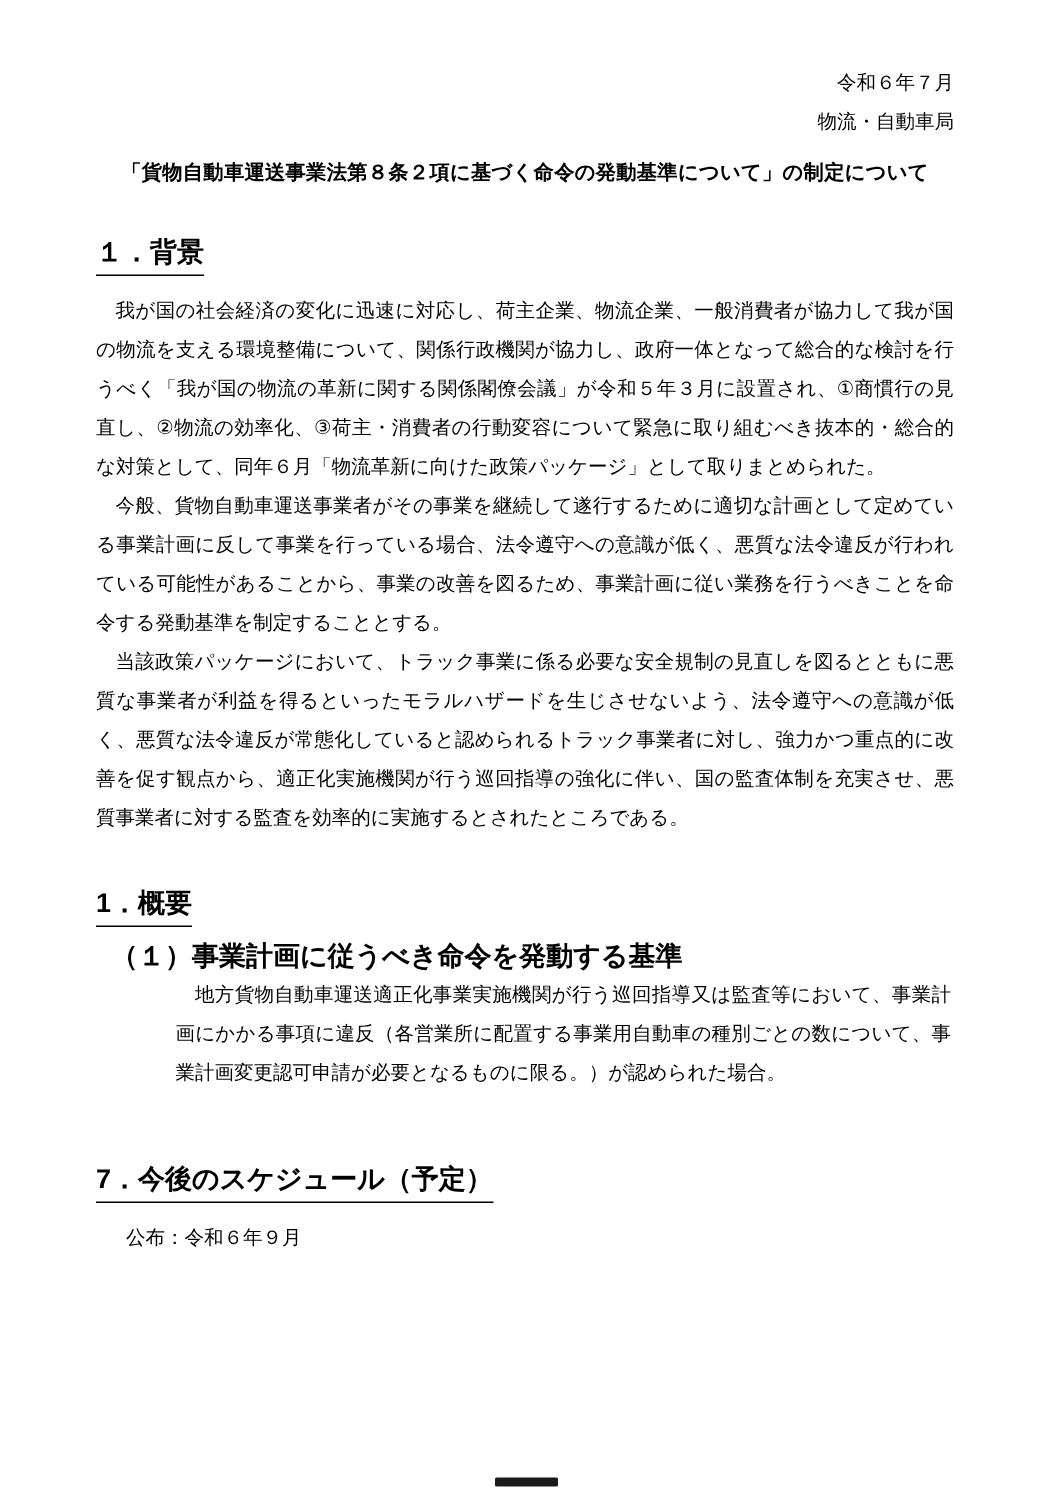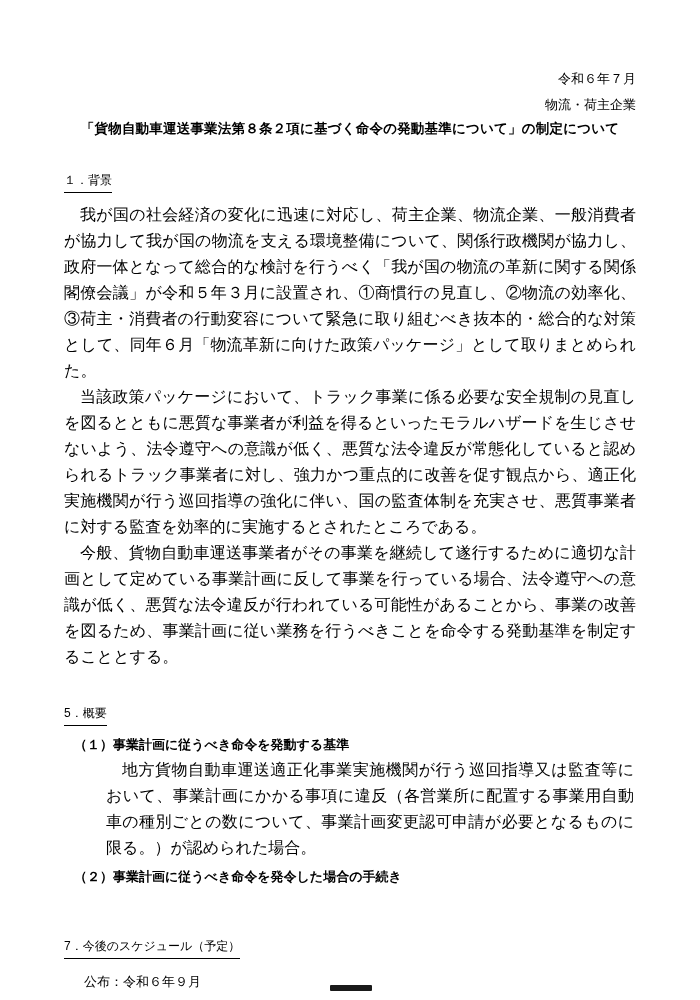--- a/index.html
+++ b/index.html
@@ -12,64 +12,63 @@
       height: 1000px;
       font-family: "Liberation Sans", "DejaVu Sans", sans-serif;
       color: #000000;
       overflow: hidden;
     }
     .page {
       position: relative;
       width: 700px;
       height: 1000px;
       box-sizing: border-box;
-      padding: 66px 64px 0 64px;
+      padding: 42px 64px 0 64px;
       background: #ffffff;
     }
     .header-right {
       text-align: right;
       font-size: 13px;
       line-height: 26px;
     }
     .doc-title {
       text-align: center;
       font-weight: bold;
       font-size: 13.5px;
-      margin-top: 2px;
+      margin-top: 12px;
       letter-spacing: 0.2px;
     }
     .section {
       margin-top: 32px;
     }
     .section-heading {
       display: inline-block;
-      font-weight: normal;
-      font-size: 12px;
+      font-weight: bold;
+      font-size: 18px;
       border-bottom: 1.5px solid #000000;
       padding-bottom: 3px;
       margin-bottom: 4px;
     }
     .body-text {
-      font-size: 16px;
+      font-size: 13px;
       line-height: 26px;
       margin: 0;
       text-align: justify;
-      font-family: Liberation Mono, monospace;
     }
     .indent1 {
       text-indent: 1em;
     }
     .sub-heading {
       font-weight: bold;
-      font-size: 13px;
+      font-size: 18px;
       line-height: 26px;
       margin: 2px 0 0 10px;
     }
     .sub-body {
-      margin-left: 42px;
+      margin-left: 53px;
       margin-right: 2px;
     }
     .schedule-line {
       font-size: 13px;
       line-height: 26px;
       margin-left: 20px;
     }
     .section-schedule {
       margin-top: 46px;
     }
@@ -86,39 +85,38 @@
       border-radius: 1px;
     }
   </style>
 </head>
 <body>
 
 <div class="page">
 
   <div class="header-right">
     <div>令和６年７月</div>
-    <div>物流・荷主企業</div>
+    <div>物流・自動車局</div>
   </div>
 
   <div class="doc-title">「貨物自動車運送事業法第８条２項に基づく命令の発動基準について」の制定について</div>
 
   <div class="section">
     <div class="section-heading">１．背景</div>
     <p class="body-text indent1 first-para">我が国の社会経済の変化に迅速に対応し、荷主企業、物流企業、一般消費者が協力して我が国の物流を支える環境整備について、関係行政機関が協力し、政府一体となって総合的な検討を行うべく「我が国の物流の革新に関する関係閣僚会議」が令和５年３月に設置され、①商慣行の見直し、②物流の効率化、③荷主・消費者の行動変容について緊急に取り組むべき抜本的・総合的な対策として、同年６月「物流革新に向けた政策パッケージ」として取りまとめられた。</p>
+    <p class="body-text indent1">今般、貨物自動車運送事業者がその事業を継続して遂行するために適切な計画として定めている事業計画に反して事業を行っている場合、法令遵守への意識が低く、悪質な法令違反が行われている可能性があることから、事業の改善を図るため、事業計画に従い業務を行うべきことを命令する発動基準を制定することとする。</p>
     <p class="body-text indent1">当該政策パッケージにおいて、トラック事業に係る必要な安全規制の見直しを図るとともに悪質な事業者が利益を得るといったモラルハザードを生じさせないよう、法令遵守への意識が低く、悪質な法令違反が常態化していると認められるトラック事業者に対し、強力かつ重点的に改善を促す観点から、適正化実施機関が行う巡回指導の強化に伴い、国の監査体制を充実させ、悪質事業者に対する監査を効率的に実施するとされたところである。</p>
-    <p class="body-text indent1">今般、貨物自動車運送事業者がその事業を継続して遂行するために適切な計画として定めている事業計画に反して事業を行っている場合、法令遵守への意識が低く、悪質な法令違反が行われている可能性があることから、事業の改善を図るため、事業計画に従い業務を行うべきことを命令する発動基準を制定することとする。</p>
   </div>
 
   <div class="section">
-    <div class="section-heading">5．概要</div>
+    <div class="section-heading">1．概要</div>
 
     <div class="sub-heading">（１）事業計画に従うべき命令を発動する基準</div>
     <p class="body-text indent1 sub-body">地方貨物自動車運送適正化事業実施機関が行う巡回指導又は監査等において、事業計画にかかる事項に違反（各営業所に配置する事業用自動車の種別ごとの数について、事業計画変更認可申請が必要となるものに限る。）が認められた場合。</p>
 
-    <div class="sub-heading">（２）事業計画に従うべき命令を発令した場合の手続き</div>
   </div>
 
   <div class="section section-schedule">
     <div class="section-heading">7．今後のスケジュール（予定）</div>
     <div class="schedule-line first-para">公布：令和６年９月</div>
     
   </div>
 
   <div class="scan-artifact"></div>
 

